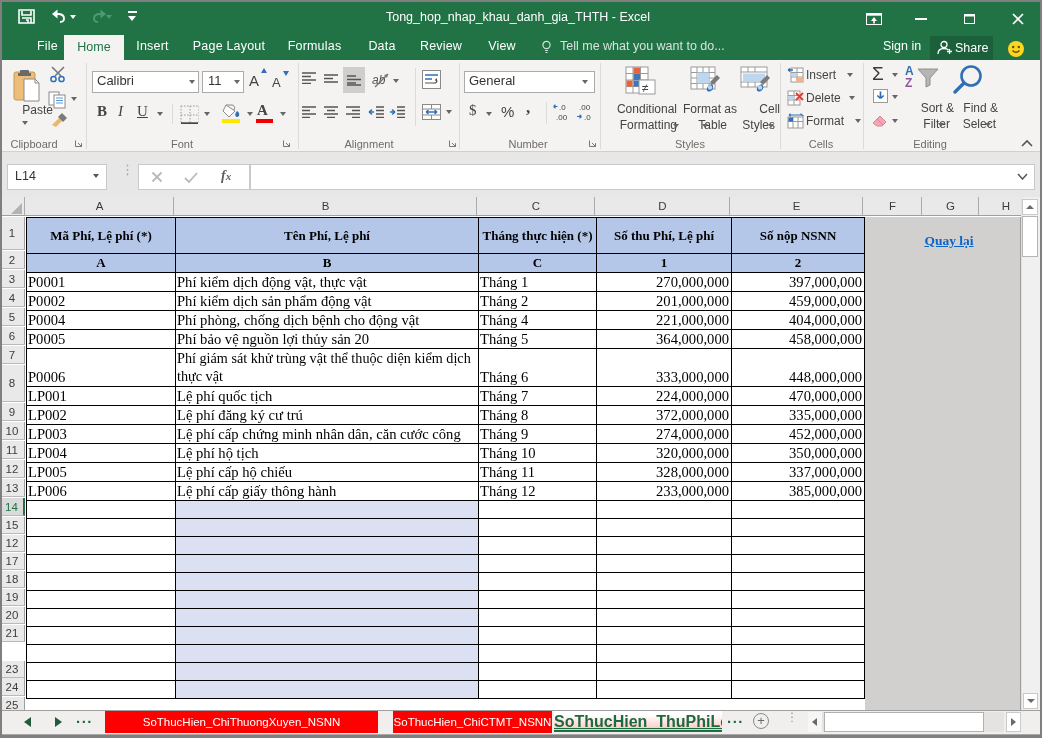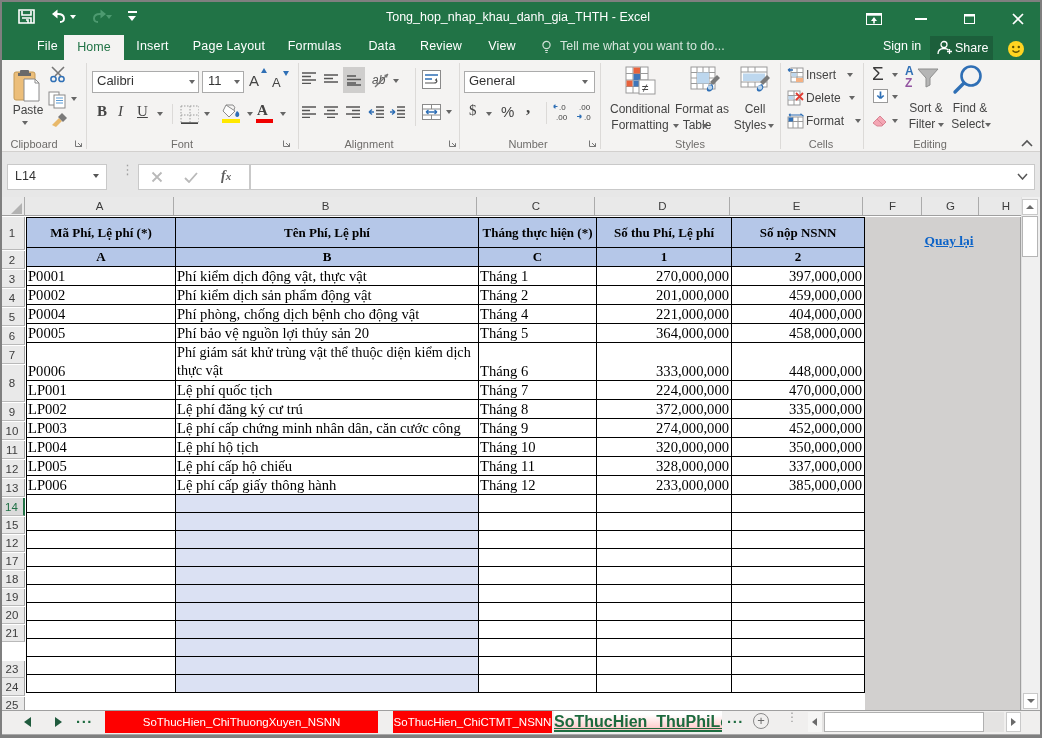--- a/index.html
+++ b/index.html
@@ -5,21 +5,21 @@
 html,body{width:1042px;height:738px;overflow:hidden}
 body{font-family:"Liberation Sans",sans-serif;position:relative;background:#fff}
 .abs{position:absolute}
 #titlebar{left:0;top:0;width:1042px;height:32px;background:#217346}
 #menurow{left:0;top:32px;width:1042px;height:28px;background:#217346}
 .mtab{position:absolute;top:32px;height:28px;line-height:28px;color:#fff;font-size:12.5px;text-align:center;letter-spacing:0.2px}
 #hometab{position:absolute;left:64px;top:35px;width:60px;height:25px;background:#f4f3f2;color:#217346;font-size:12.5px;text-align:center;line-height:25px}
 #ribbon{left:0;top:60px;width:1042px;height:92px;background:#f4f3f2;border-bottom:1px solid #d2d0ce}
 .gdiv{position:absolute;top:63px;height:86px;width:1px;background:#dcdad8}
 .glabel{position:absolute;top:138px;height:13px;font-size:11px;color:#6e6c6a;text-align:center}
-.btxt{position:absolute;font-size:12px;color:#444;text-align:center;white-space:nowrap}
+.btxt{position:absolute;font-size:12px;color:#444;text-align:right;white-space:nowrap}
 .dl9{position:absolute;width:0;height:0;border-left:3.5px solid transparent;border-right:3.5px solid transparent;border-top:4px solid #666}
 #formrow{left:0;top:152px;width:1042px;height:45px;background:#e7e7e7}
 .wbox{position:absolute;background:#fff;border:1px solid #c9c9c9}
 #sheet{left:0;top:197px;width:1042px;height:513px;background:#fff}
 #chead{position:absolute;left:0;top:0;width:1021px;height:19px;background:#e9e9e9;border-bottom:1px solid #9f9f9f}
 .cn{position:absolute;top:0;height:18px;line-height:19px;text-align:center;font-size:11.5px;color:#3c3c3c;border-right:1px solid #ababab}
 .rn{position:absolute;left:0;width:25px;background:#e9e9e9;border-bottom:1px solid #b9b9b9;border-right:1px solid #9f9f9f;font-size:11.5px;color:#3c3c3c;display:flex;align-items:center;justify-content:center}
 .rn.sel{background:#dadada;color:#1d7044;border-right:2px solid #217346}
 #grid{position:absolute;left:26px;top:20px;width:840px;height:493px;overflow:hidden}
 table{border-collapse:collapse;table-layout:fixed;width:838px}
@@ -407,21 +407,21 @@
 <div id="grid">
 <table>
 <colgroup>
           <col style="width:149px">
           <col style="width:303px">
           <col style="width:118px">
           <col style="width:135px">
           <col style="width:133px">
         </colgroup>
 <tbody>
-          <tr style="height:30px">
+          <tr style="height:36px">
             <td class="hc">Mã Phí, Lệ phí (*)</td>
             <td class="hc">Tên Phí, Lệ phí</td>
             <td class="hc">Tháng thực hiện (*)</td>
             <td class="hc">Số thu Phí, Lệ phí</td>
             <td class="hc">Số nộp NSNN</td>
           </tr>
 <tr style="height:19px">
             <td class="hc">A</td>
             <td class="hc">B</td>
             <td class="hc">C</td>

